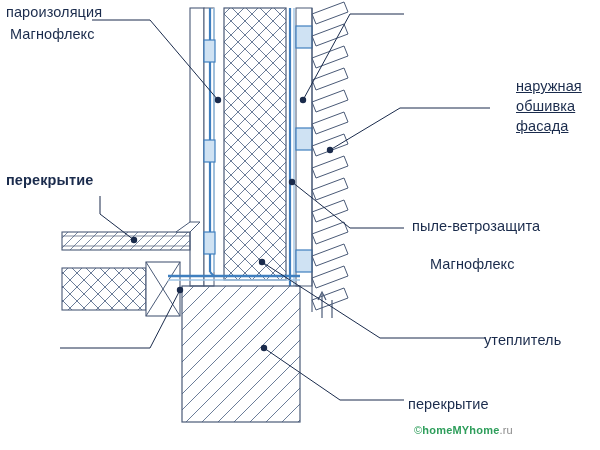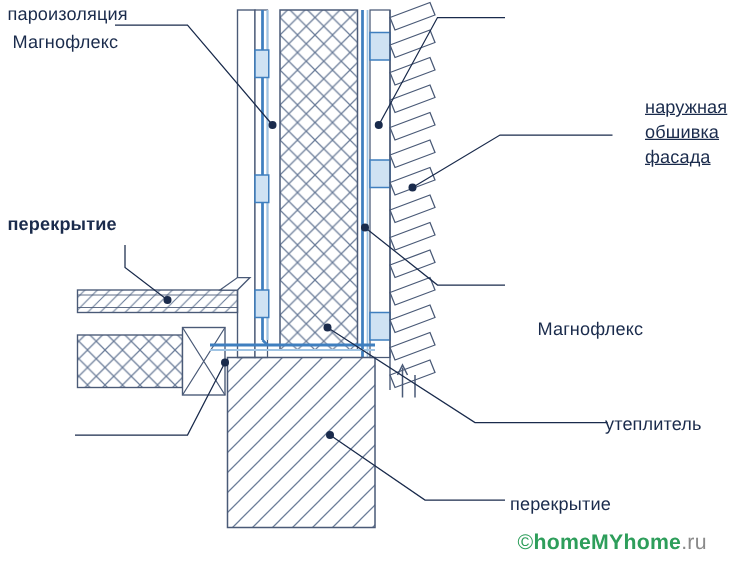--- a/index.html
+++ b/index.html
@@ -18,21 +18,21 @@
   .lbl {
     position: absolute;
     color: #1a2b4c;
     font-size: 14.5px;
     line-height: 20px;
     white-space: pre-line;
     letter-spacing: 0.1px;
   }
   .wm {
     position: absolute;
-    font-size: 17px;
+    font-size: 11px;
     letter-spacing: 0.2px;
   }
   .wm .at { color: #2e9e5b; }
   .wm .a { color: #2e9e5b; font-weight: bold; }
   .wm .b { color: #8a8a8a; }
   svg.diag {
     position: absolute;
     left: 0;
     top: 0;
     width: 600px;
@@ -173,20 +173,21 @@
   <div class="lbl" style="left:6px; top:2px;">пароизоляция</div>
   <div class="lbl" style="left:10px; top:24px;">Магнофлекс</div>
 
 
   <div class="lbl" style="left:516px; top:76px;text-decoration:underline;">наружная
 обшивка
 фасада</div>
 
   <div class="lbl" style="left:6px; top:170px;font-weight:bold;">перекрытие</div>
 
+  <div class="lbl" style="left:412px; top:216px;">пыле-ветрозащита</div>
   <div class="lbl" style="left:430px; top:254px;">Магнофлекс</div>
 
   <div class="lbl" style="left:484px; top:330px;">утеплитель</div>
 
   <div class="lbl" style="left:408px; top:394px;">перекрытие</div>
 
 
   <div class="wm" style="left:414px; top:424px;">
     <span class="at">©</span><span class="a">homeMYhome</span><span class="b">.ru</span>
   </div>

